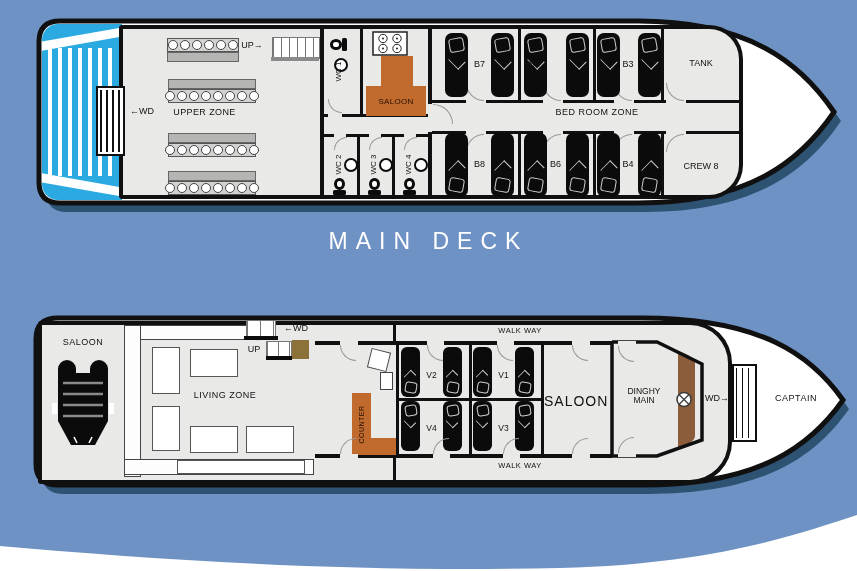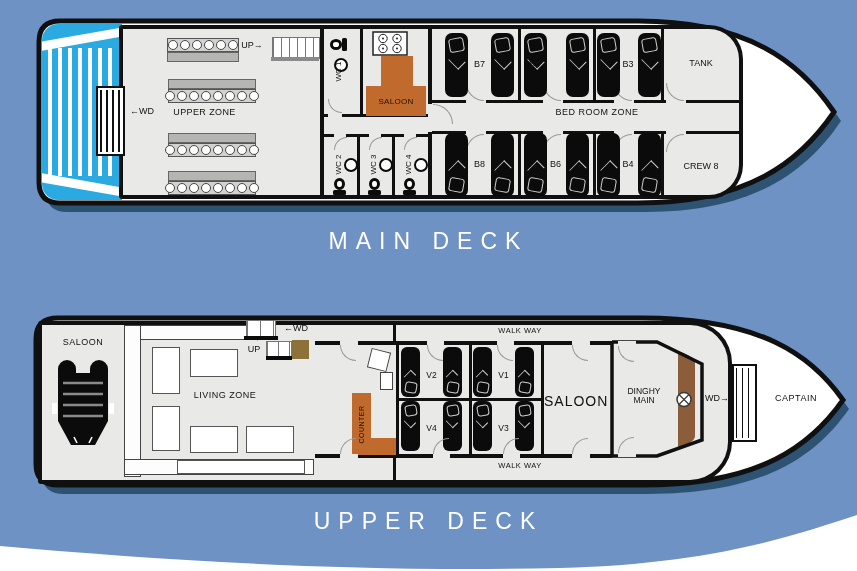--- a/index.html
+++ b/index.html
@@ -373,18 +373,17 @@
 
     <div class="lbl" style="left:701px;top:394px;width:32px">
       <span>WD</span><span>→</span>
     </div>
     <div class="wd-door" style="left:732px;top:364px;width:21px;height:74px">
         <div class="hatch"></div>
       </div>
     <div class="lbl" style="left:754px;top:394px;width:84px;letter-spacing:.5px">CAPTAIN</div>
   </div>
 
-  <div class="title" style="top:508px">UPPER DECK</div>
 
   <svg class="abs" style="left:0;top:511px" width="857" height="60" viewBox="0 0 857 60">
     <path d="M0,35 C150,48 340,62 560,57 C710,53 790,26 857,4 L857,60 L0,60 Z" fill="#ffffff"></path>
   </svg>
 </div>
 
 </body></html>

